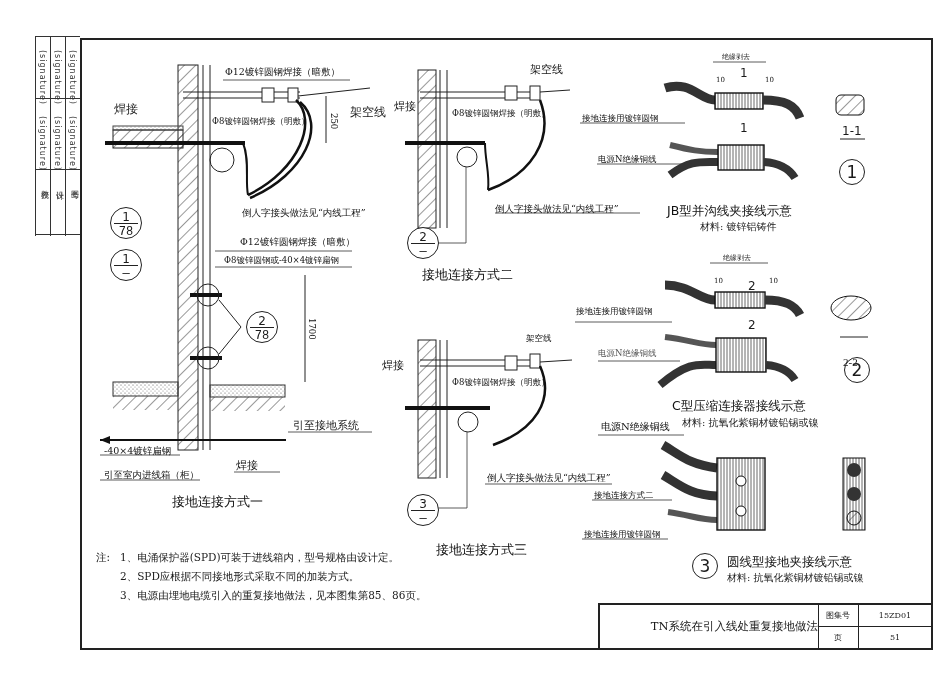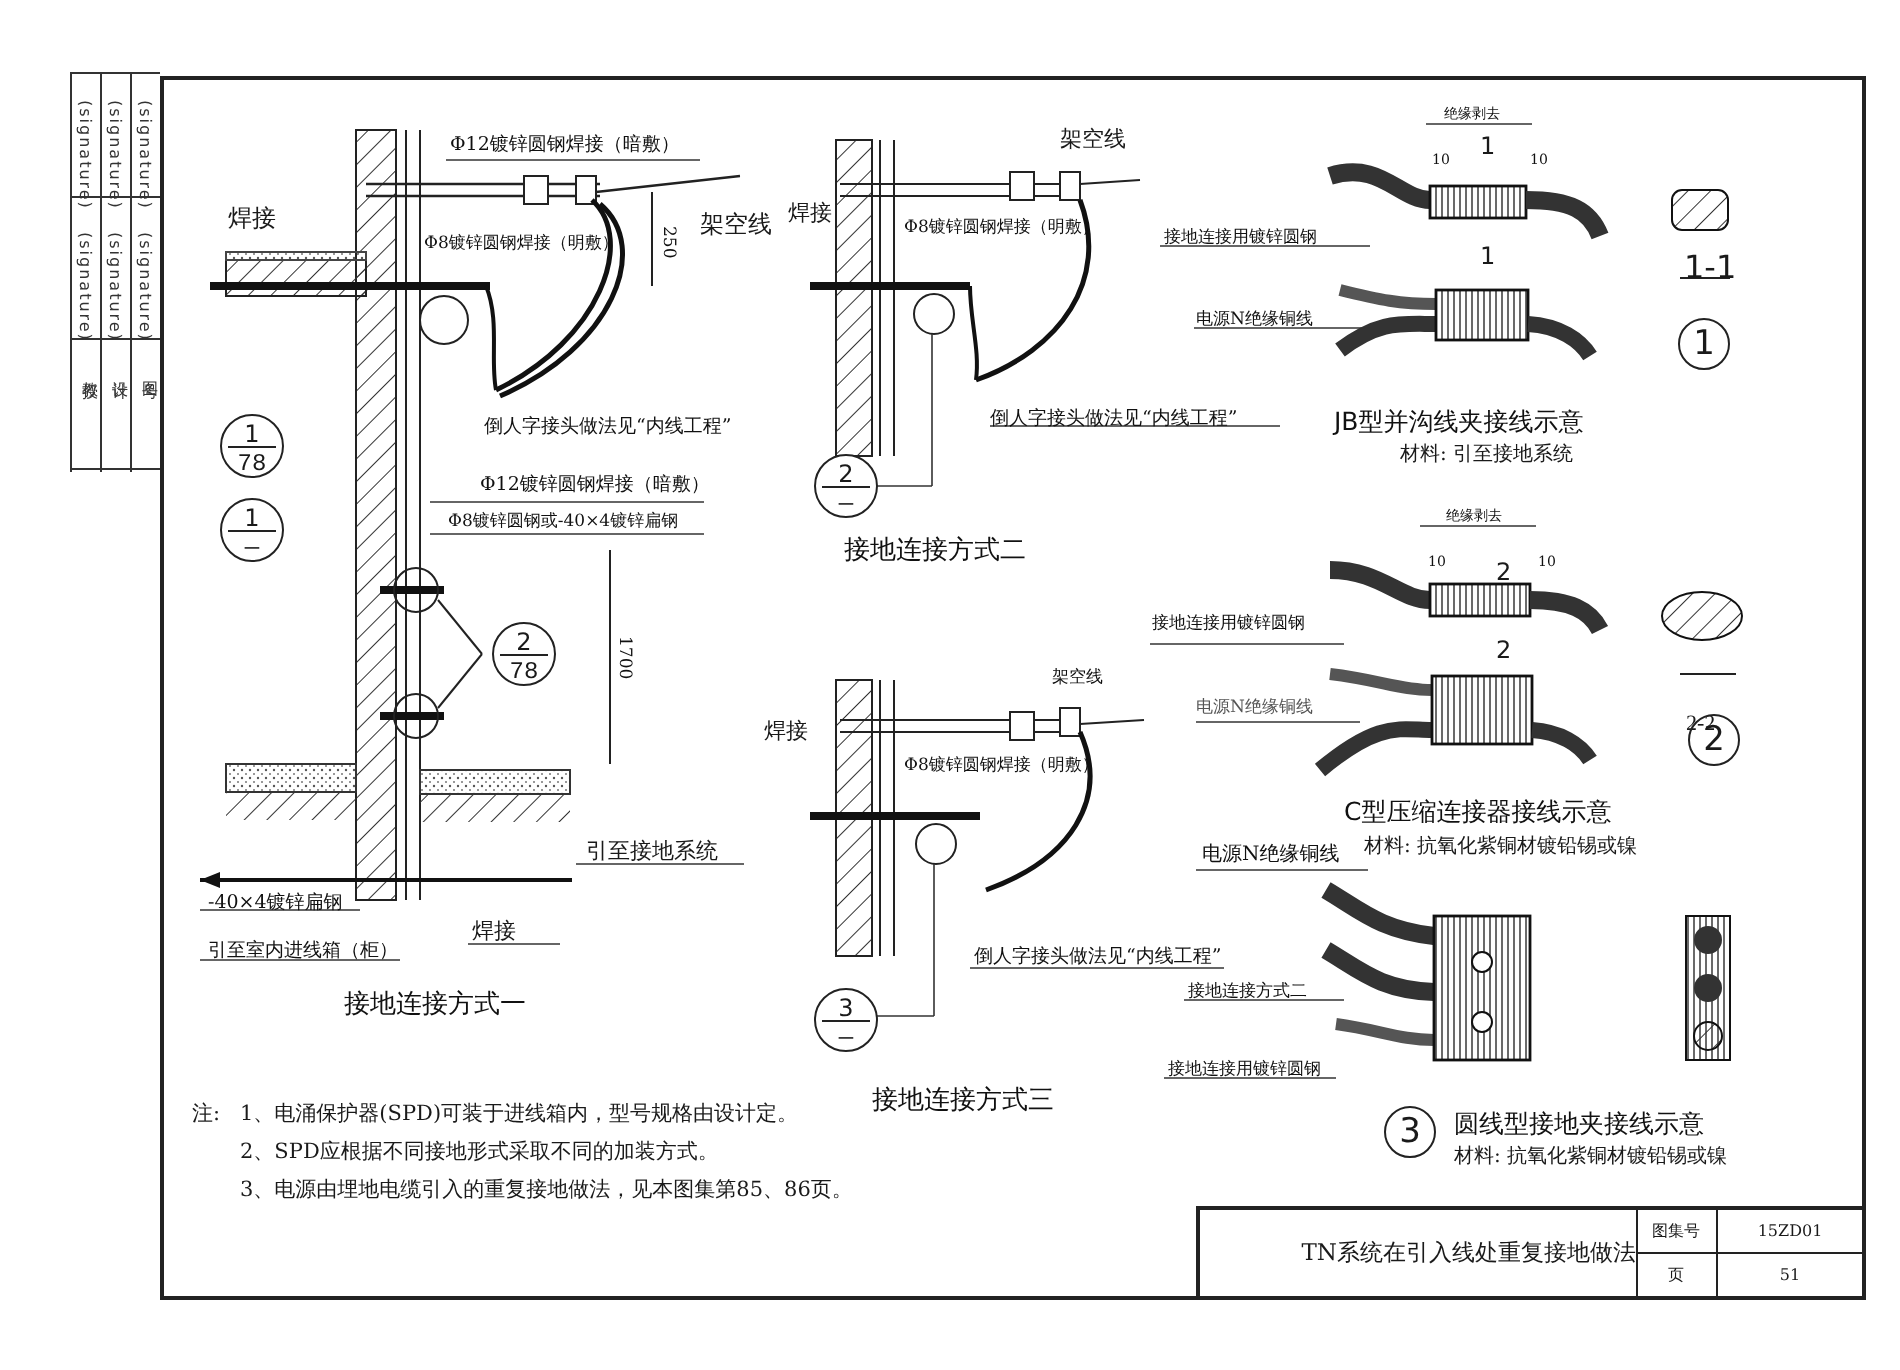--- a/index.html
+++ b/index.html
@@ -241,24 +241,24 @@
 </div>
 <span class="cap" style="left:436px;top:541px;">接地连接方式三</span>
 
 <span class="lbl" style="left:722px;top:52px;font-size:7px;">绝缘剥去</span>
 <span class="lbl" style="left:716px;top:76px;font-size:7px;">10</span>
 <span class="lbl" style="left:765px;top:76px;font-size:7px;">10</span>
 <span class="cap-s" style="left:740px;top:66px;font-size:12px;font-family:'DejaVu Sans',sans-serif;">1</span>
 <span class="cap-s" style="left:740px;top:121px;font-size:12px;font-family:'DejaVu Sans',sans-serif;">1</span>
 <span class="lbl lbl-s" style="left:582px;top:113px;">接地连接用镀锌圆钢</span>
 <span class="lbl lbl-s" style="left:598px;top:154px;">电源N绝缘铜线</span>
-<span class="cap-s" style="left:842px;top:124px;font-size:16px;font-family:'DejaVu Sans',sans-serif;text-align:center;">1-1</span>
+<span class="cap-s" style="left:842px;top:124px;font-size:12px;font-family:'DejaVu Sans',sans-serif;text-align:center;">1-1</span>
 <span class="num-circle" style="left:839px;top:159px;">1</span>
 <span class="cap cap-b" style="left:667px;top:203px;">JB型并沟线夹接线示意</span>
-<span class="cap-s" style="left:700px;top:220px;">材料: 引至接地系统</span>
+<span class="cap-s" style="left:700px;top:220px;">材料: 镀锌铝铸件</span>
 
 <span class="lbl" style="left:723px;top:253px;font-size:7px;">绝缘剥去</span>
 <span class="lbl" style="left:714px;top:277px;font-size:7px;">10</span>
 <span class="lbl" style="left:769px;top:277px;font-size:7px;">10</span>
 <span class="cap-s" style="left:748px;top:279px;font-size:12px;font-family:'DejaVu Sans',sans-serif;">2</span>
 <span class="cap-s" style="left:748px;top:318px;font-size:12px;font-family:'DejaVu Sans',sans-serif;">2</span>
 <span class="lbl lbl-s" style="left:576px;top:306px;">接地连接用镀锌圆钢</span>
 <span class="lbl lbl-s" style="left:598px;top:348px;color:#555;">电源N绝缘铜线</span>
 <span class="cap-s" style="left:843px;top:322px;font-size:11px;font-family:Liberation Serif, serif;margin-top:34px;">2-2</span>
 <span class="num-circle" style="left:844px;top:357px;">2</span>

